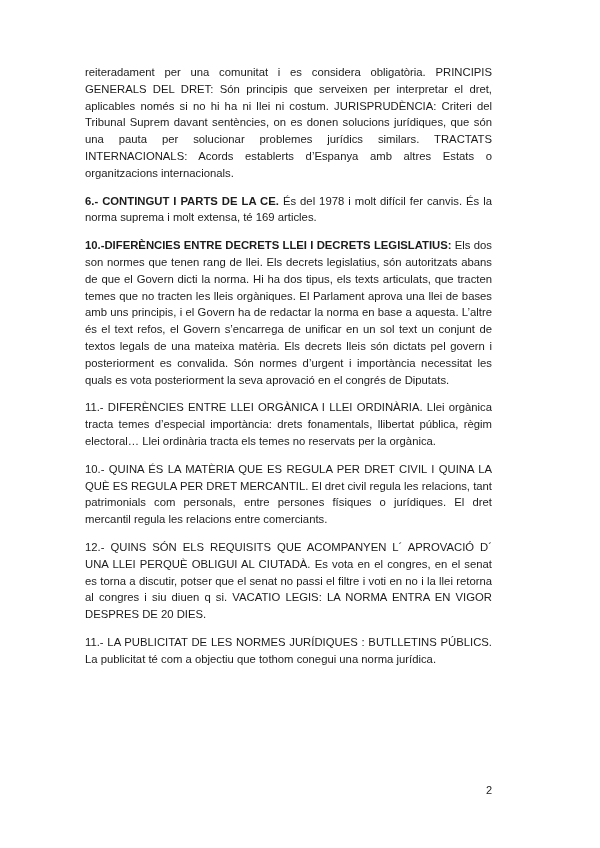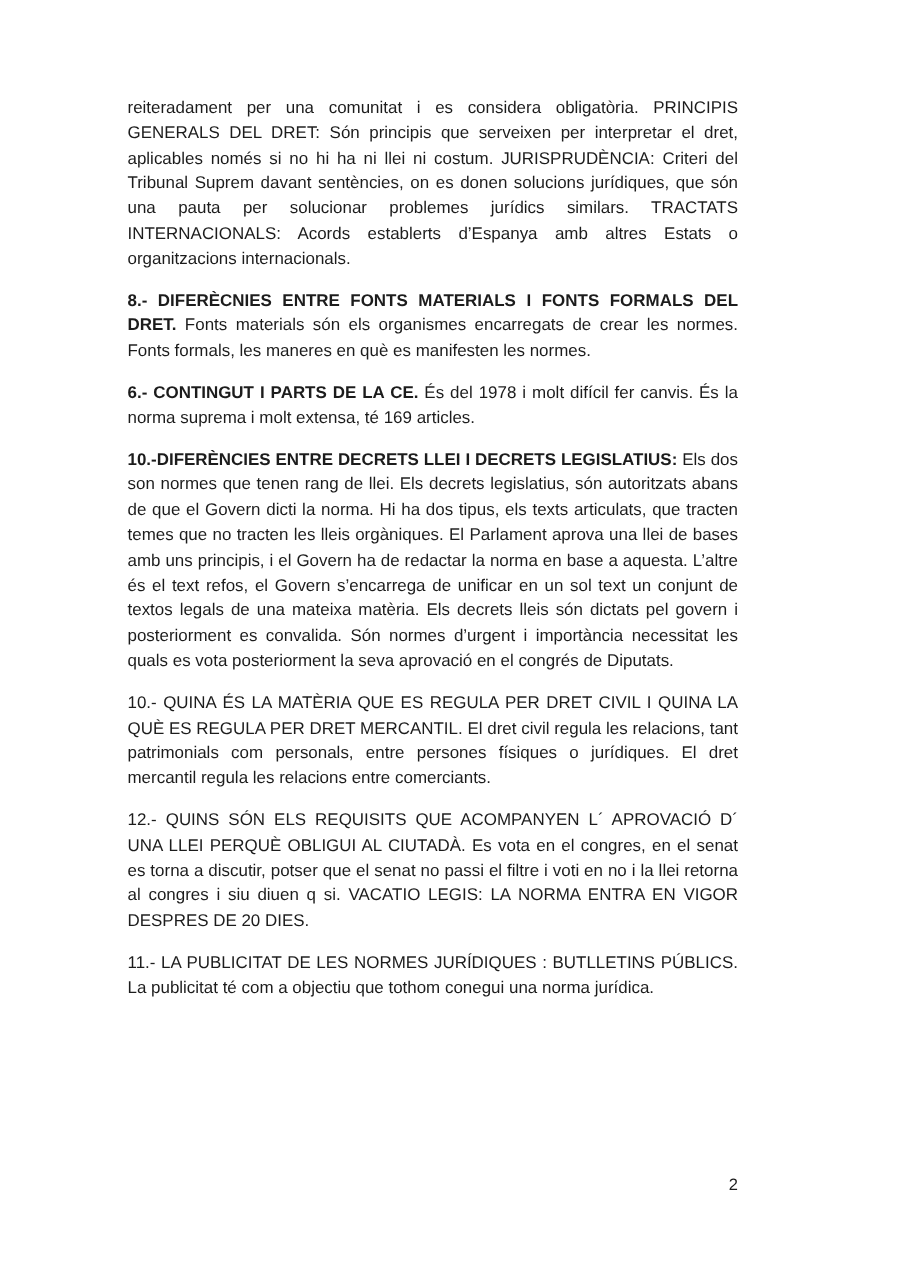--- a/index.html
+++ b/index.html
@@ -32,26 +32,26 @@
   }
 </style>
 </head>
 <body>
 
 <div class="page">
   <div class="content">
 
     <p><span>reiteradament per una comunitat i es considera obligatòria. PRINCIPIS GENERALS DEL DRET: Són principis que serveixen per interpretar el dret, aplicables només si no hi ha ni llei ni costum. JURISPRUDÈNCIA: Criteri del Tribunal Suprem davant sentències, on es donen solucions jurídiques, que són una pauta per solucionar problemes jurídics similars. TRACTATS INTERNACIONALS: Acords establerts d’Espanya amb altres Estats o organitzacions internacionals.</span></p>
 
-    <p><span class="b">8.- DIFERÈCNIES ENTRE FONTS MATERIALS I FONTS FORMALS DEL DRET.</span><span> Fonts materials són els organismes encarregats de crear les normes. Fonts formals, les maneres en què es manifesten les normes.</span></p>
 
     <p><span class="b">6.- CONTINGUT I PARTS DE LA CE.</span><span> És del 1978 i molt difícil fer canvis. És la norma suprema i molt extensa, té 169 articles.</span></p>
 
     <p><span class="b">10.-DIFERÈNCIES ENTRE DECRETS LLEI I DECRETS LEGISLATIUS:</span><span> Els dos son normes que tenen rang de llei. Els decrets legislatius, són autoritzats abans de que el Govern dicti la norma. Hi ha dos tipus, els texts articulats, que tracten temes que no tracten les lleis orgàniques. El Parlament aprova una llei de bases amb uns principis, i el Govern ha de redactar la norma en base a aquesta. L’altre és el text refos, el Govern s’encarrega de unificar en un sol text un conjunt de textos legals de una mateixa matèria. Els decrets lleis són dictats pel govern i posteriorment es convalida. Són normes d’urgent i importància necessitat les quals es vota posteriorment la seva aprovació en el congrés de Diputats.</span></p>
 
+    <p><span>11.- DIFERÈNCIES ENTRE LLEI ORGÀNICA I LLEI ORDINÀRIA.</span><span> Llei orgànica tracta temes d’especial importància: drets fonamentals, llibertat pública, règim electoral… Llei ordinària tracta els temes no reservats per la orgànica.</span></p>
 
     <p><span>10.- QUINA ÉS LA MATÈRIA QUE ES REGULA PER DRET CIVIL I QUINA LA QUÈ ES REGULA PER DRET MERCANTIL.</span><span> El dret civil regula les relacions, tant patrimonials com personals, entre persones físiques o jurídiques. El dret mercantil regula les relacions entre comerciants.</span></p>
 
     <p><span>12.- QUINS SÓN ELS REQUISITS QUE ACOMPANYEN L´ APROVACIÓ D´ UNA LLEI PERQUÈ OBLIGUI AL CIUTADÀ.</span><span> Es vota en el congres, en el senat es torna a discutir, potser que el senat no passi el filtre i voti en no i la llei retorna al congres i siu diuen q si. VACATIO LEGIS: LA NORMA ENTRA EN VIGOR DESPRES DE 20 DIES.</span></p>
 
 
     <p><span>11.- LA PUBLICITAT DE LES NORMES JURÍDIQUES : BUTLLETINS PÚBLICS.</span><span> La publicitat té com a objectiu que tothom conegui una norma jurídica.</span></p>
 
   </div>
 

